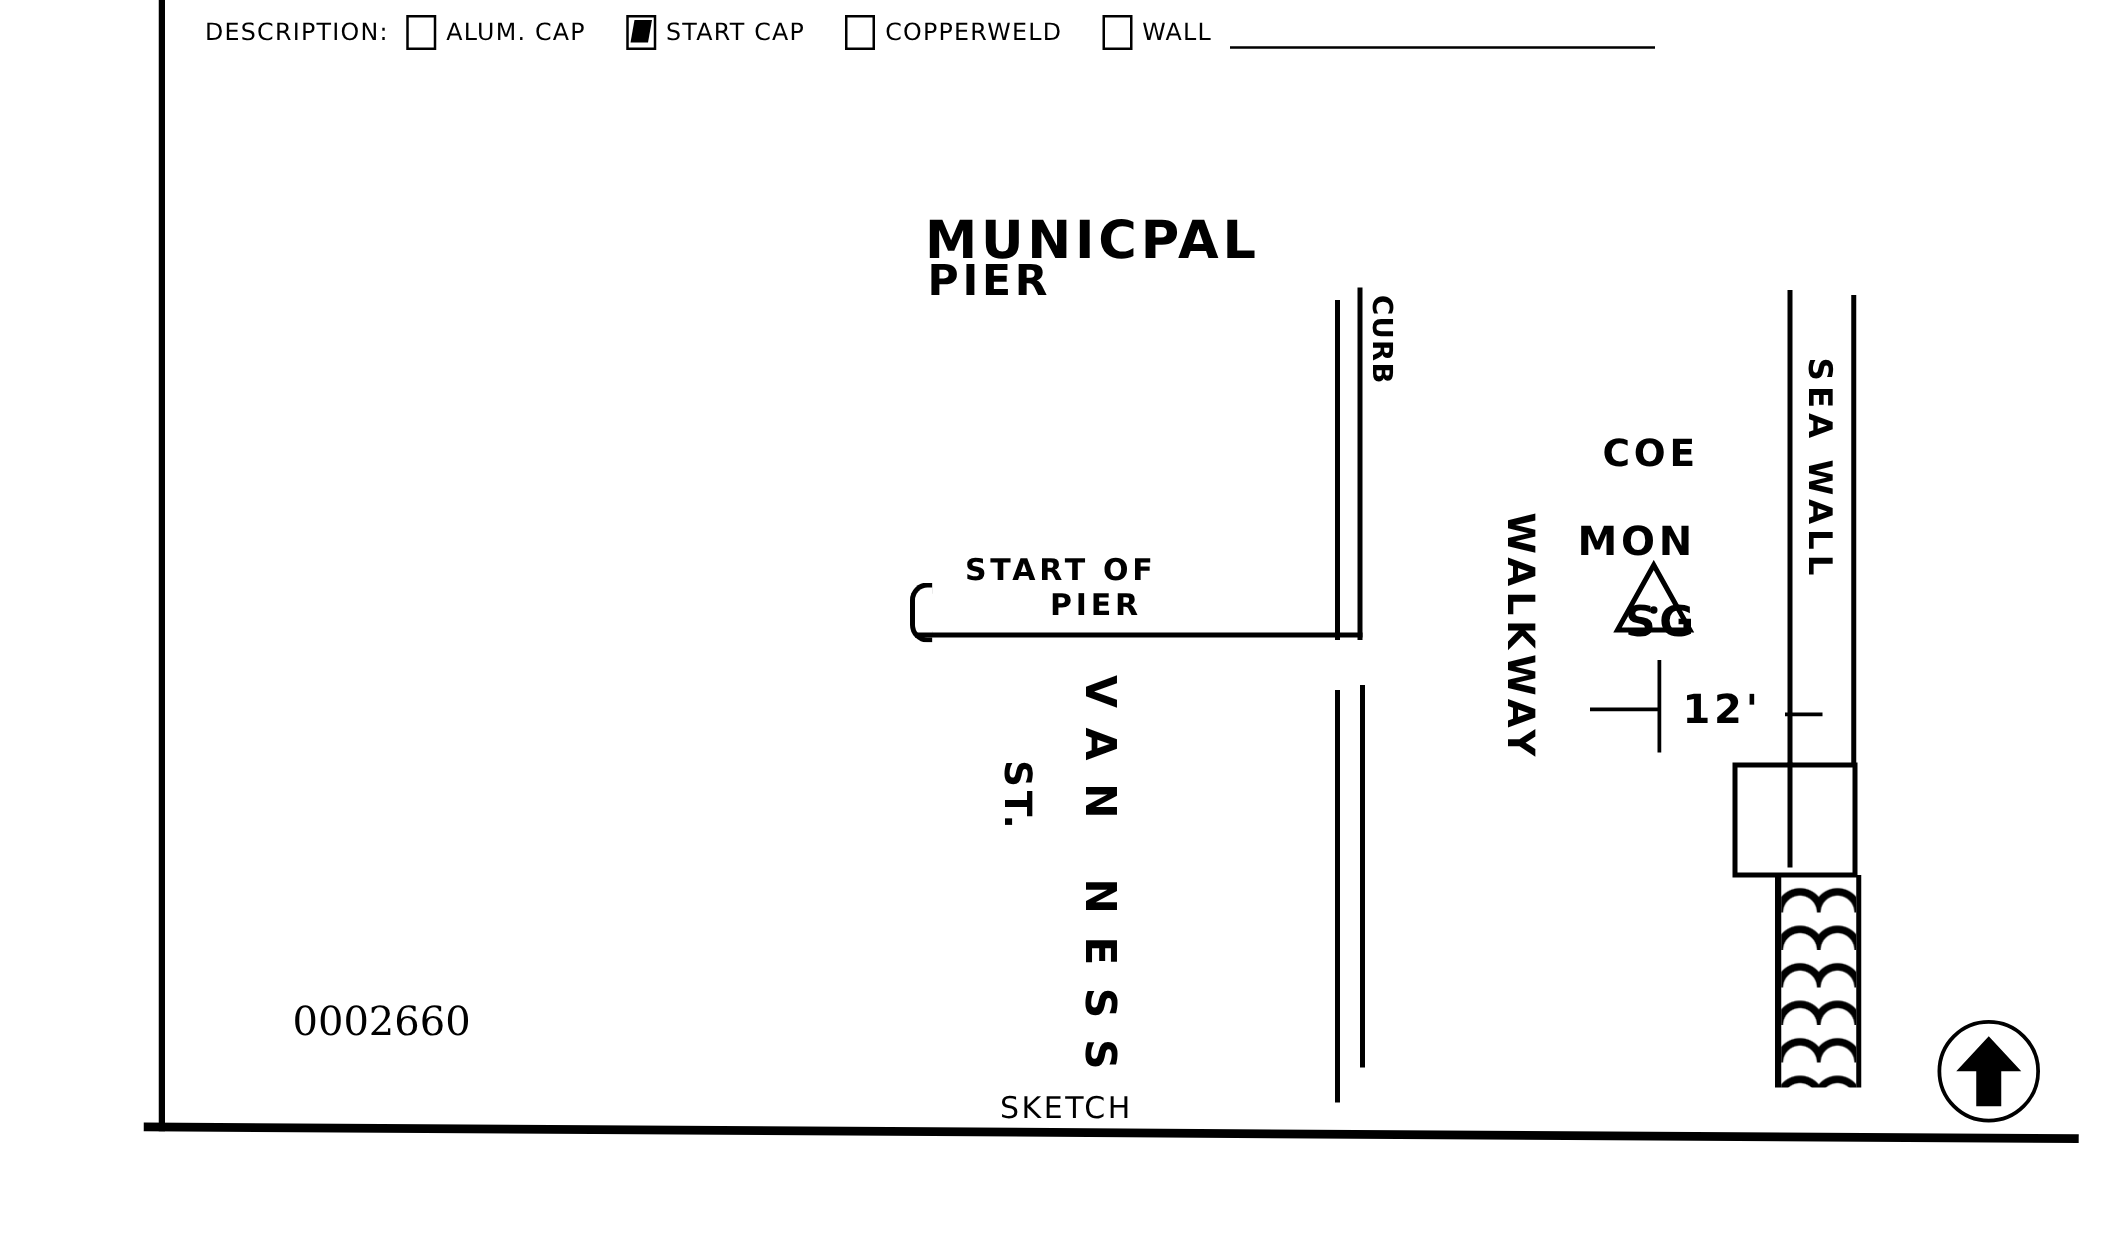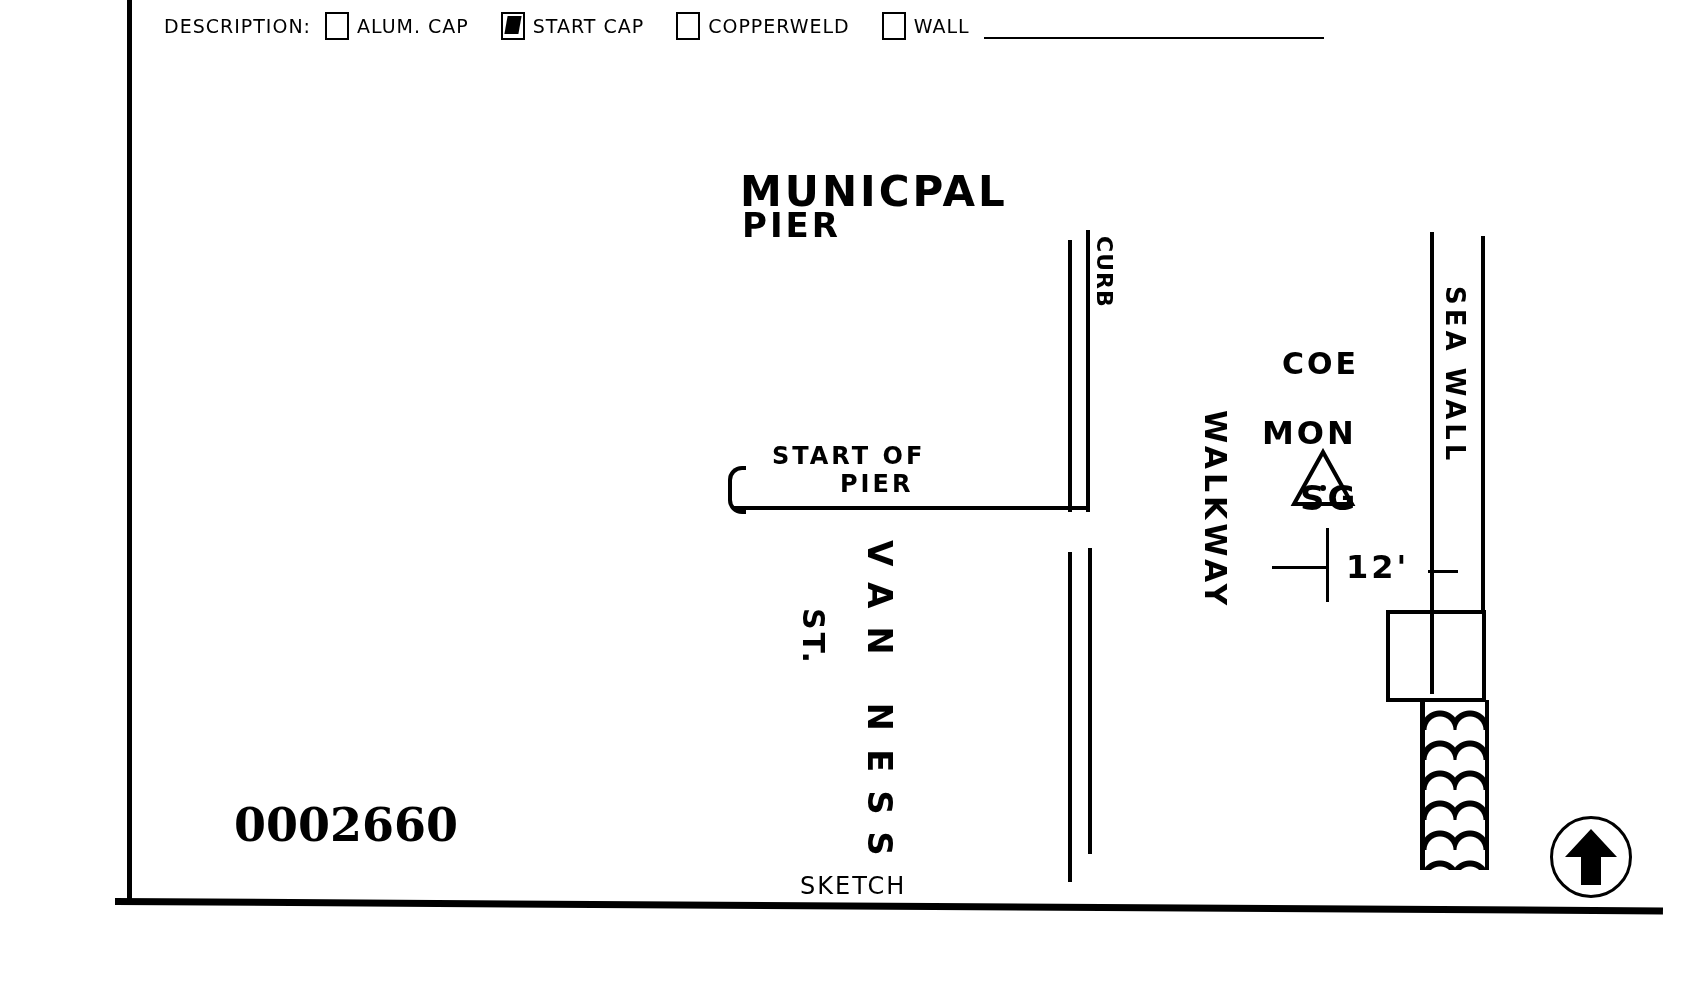--- a/index.html
+++ b/index.html
@@ -9,21 +9,21 @@
   .cb{display:inline-block;width:24px;height:28px;border:2.5px solid #000;margin:0 8px 0 14px;position:relative;box-sizing:border-box;}
   .cb.checked::after{content:"";position:absolute;left:3px;top:2px;width:14px;height:18px;background:#000;transform:skewX(-10deg);}
   .opt{margin-right:18px;}
   .other-line{display:inline-block;width:340px;border-bottom:2px solid #000;margin-left:14px;height:24px;}
   .frame-left{left:127px;top:0;width:5px;height:905px;background:#000;}
   .frame-bottom{left:115px;top:898px;width:1548px;height:7px;background:#000;transform:rotate(0.35deg);transform-origin:left;}
   .hand{font-family:"DejaVu Sans",sans-serif;font-weight:bold;letter-spacing:3px;}
   .vline{background:#000;width:4px;}
   .hline{background:#000;height:4px;}
   .vtext{writing-mode:vertical-rl;}
-  .num{font-family:"DejaVu Serif",serif;font-weight:bold;font-size:46px;}
+  .num{font-family:"DejaVu Serif",serif;font-weight:normal;font-size:32px;}
   .sketch{font-family:"DejaVu Sans",sans-serif;font-size:24px;letter-spacing:2px;}
   .north{width:82px;height:82px;border-radius:50%;border:3px solid #000;box-sizing:border-box;display:flex;align-items:center;justify-content:center;font-size:54px;font-weight:bold;line-height:1;}
   .scales{left:1420px;top:700px;width:60px;height:170px;border-left:5px solid #000;border-right:4px solid #000;background:
     radial-gradient(circle at 50% 100%, #fff 0 13px, #000 14px 19px, transparent 20px) 0 0/30px 30px;}
   .box{border:4px solid #000;}
 </style>
 </head>
 <body>
 
 <div class="abs hdr">

